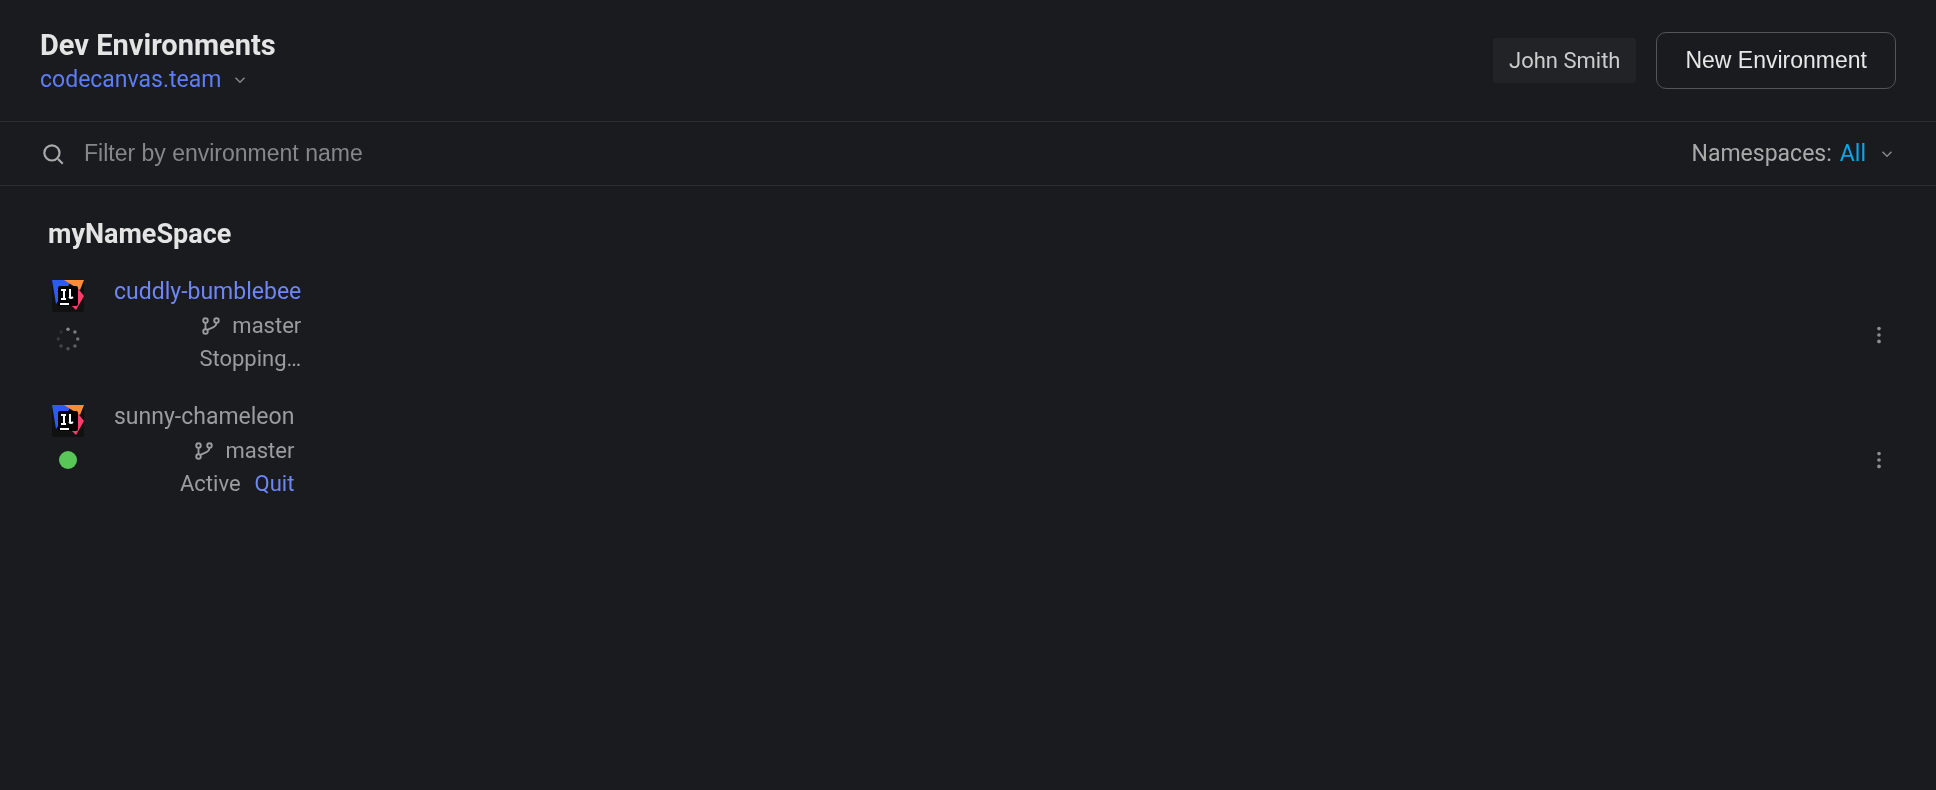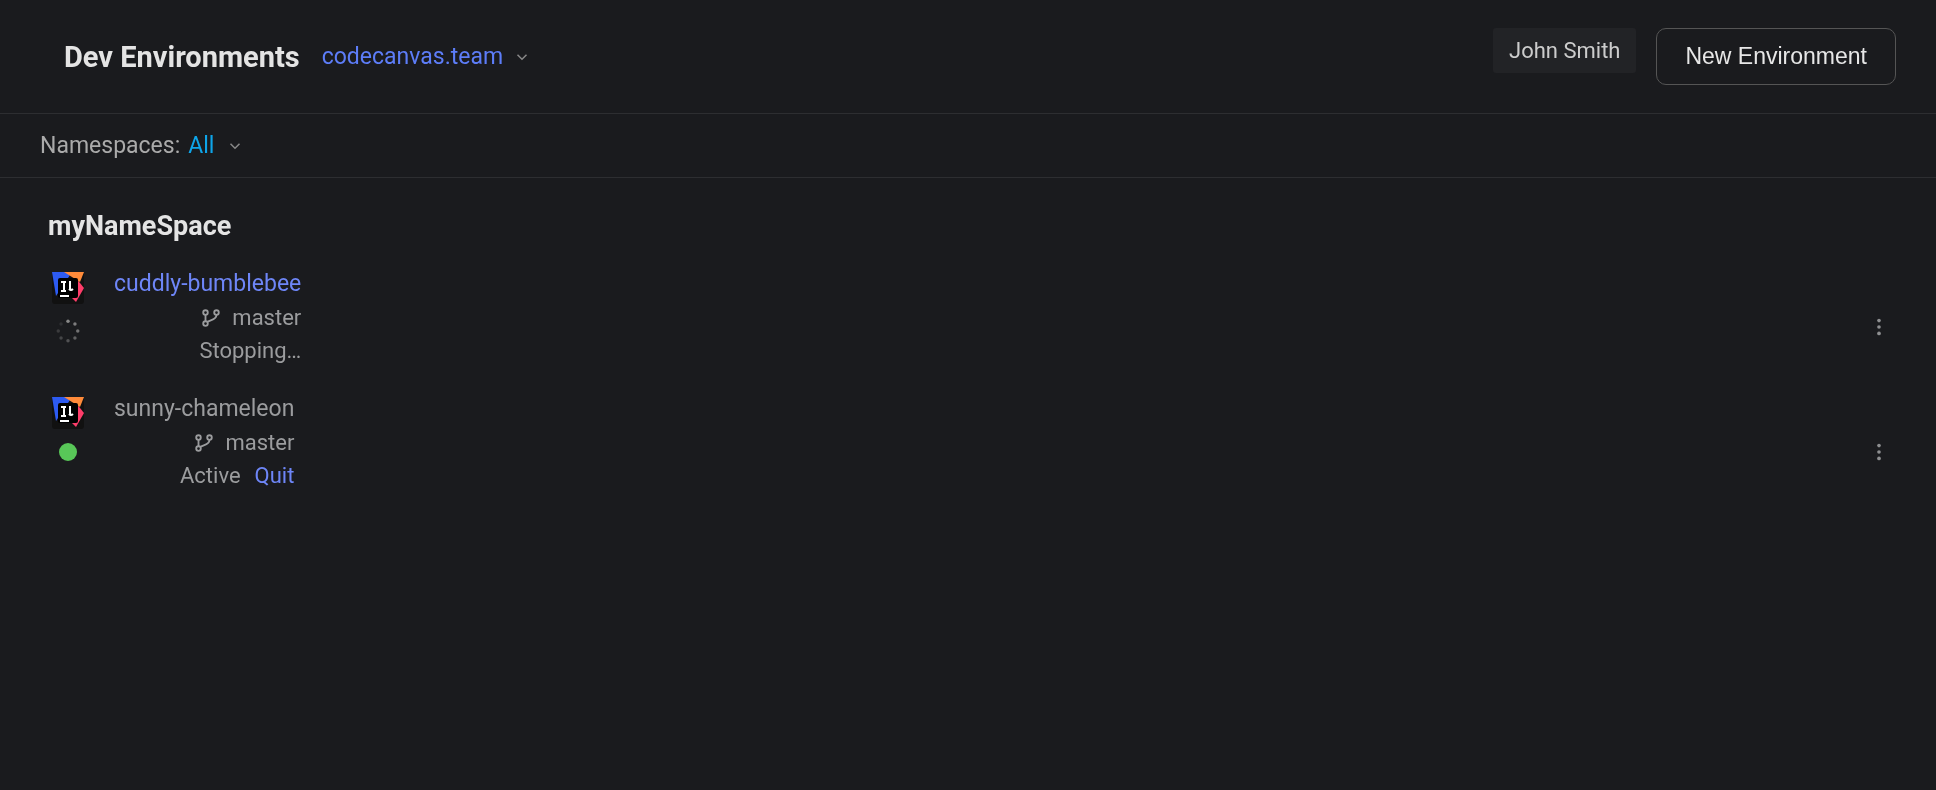--- a/index.html
+++ b/index.html
@@ -17,38 +17,38 @@
 }
 
 
 .header {
   display: flex;
   align-items: center;
   justify-content: space-between;
   padding: 28px 40px 28px 40px;
   border-bottom: 1px solid #2d2e31;
 }
-.header-left { display: flex; flex-direction: row; gap: 22px; margin-left: 24px; }
+.header-left { display: flex; flex-direction: column; gap: 4px; }
 .page-title {
   font-size: 29px;
   font-weight: 700;
   color: #e4e4e4;
 }
 .team-selector {
   display: inline-flex;
   align-items: center;
   gap: 10px;
   font-size: 23px;
   color: #5d7df8;
   cursor: pointer;
 }
 .team-selector .chevron { color: #888; }
 .header-right {
   display: flex;
-  align-items: flex-start;
+  align-items: center;
   gap: 20px;
 }
 .user-chip {
   background: #222326;
   color: #ccc;
   padding: 10px 16px;
   font-size: 22px;
   border-radius: 3px;
 }
 .new-env-btn {
@@ -193,20 +193,29 @@
       </span>
     </div>
   </div>
   <div class="header-right">
     <div class="user-chip">John Smith</div>
     <button class="new-env-btn">New Environment</button>
   </div>
 </div>
 
 <div class="filter-bar">
+  <div class="filter-left">
+    <span class="search-icon-wrap">
+      <svg class="icon" width="26" height="26" viewBox="0 0 24 24" fill="none" stroke="currentColor" stroke-width="2">
+          <circle cx="11" cy="11" r="7"></circle>
+          <line x1="21" y1="21" x2="16.65" y2="16.65"></line>
+        </svg>
+    </span>
+    <input class="filter-input" type="text" placeholder="Filter by environment name" style="">
+  </div>
   <div class="ns-filter">
     <span>Namespaces:</span>
     <span class="ns-value">All</span>
     <span class="chevron">
       <svg class="icon" width="18" height="18" viewBox="0 0 24 24" fill="none" stroke="currentColor" stroke-width="2">
           <polyline points="6 9 12 15 18 9"></polyline>
         </svg>
     </span>
   </div>
 </div>

